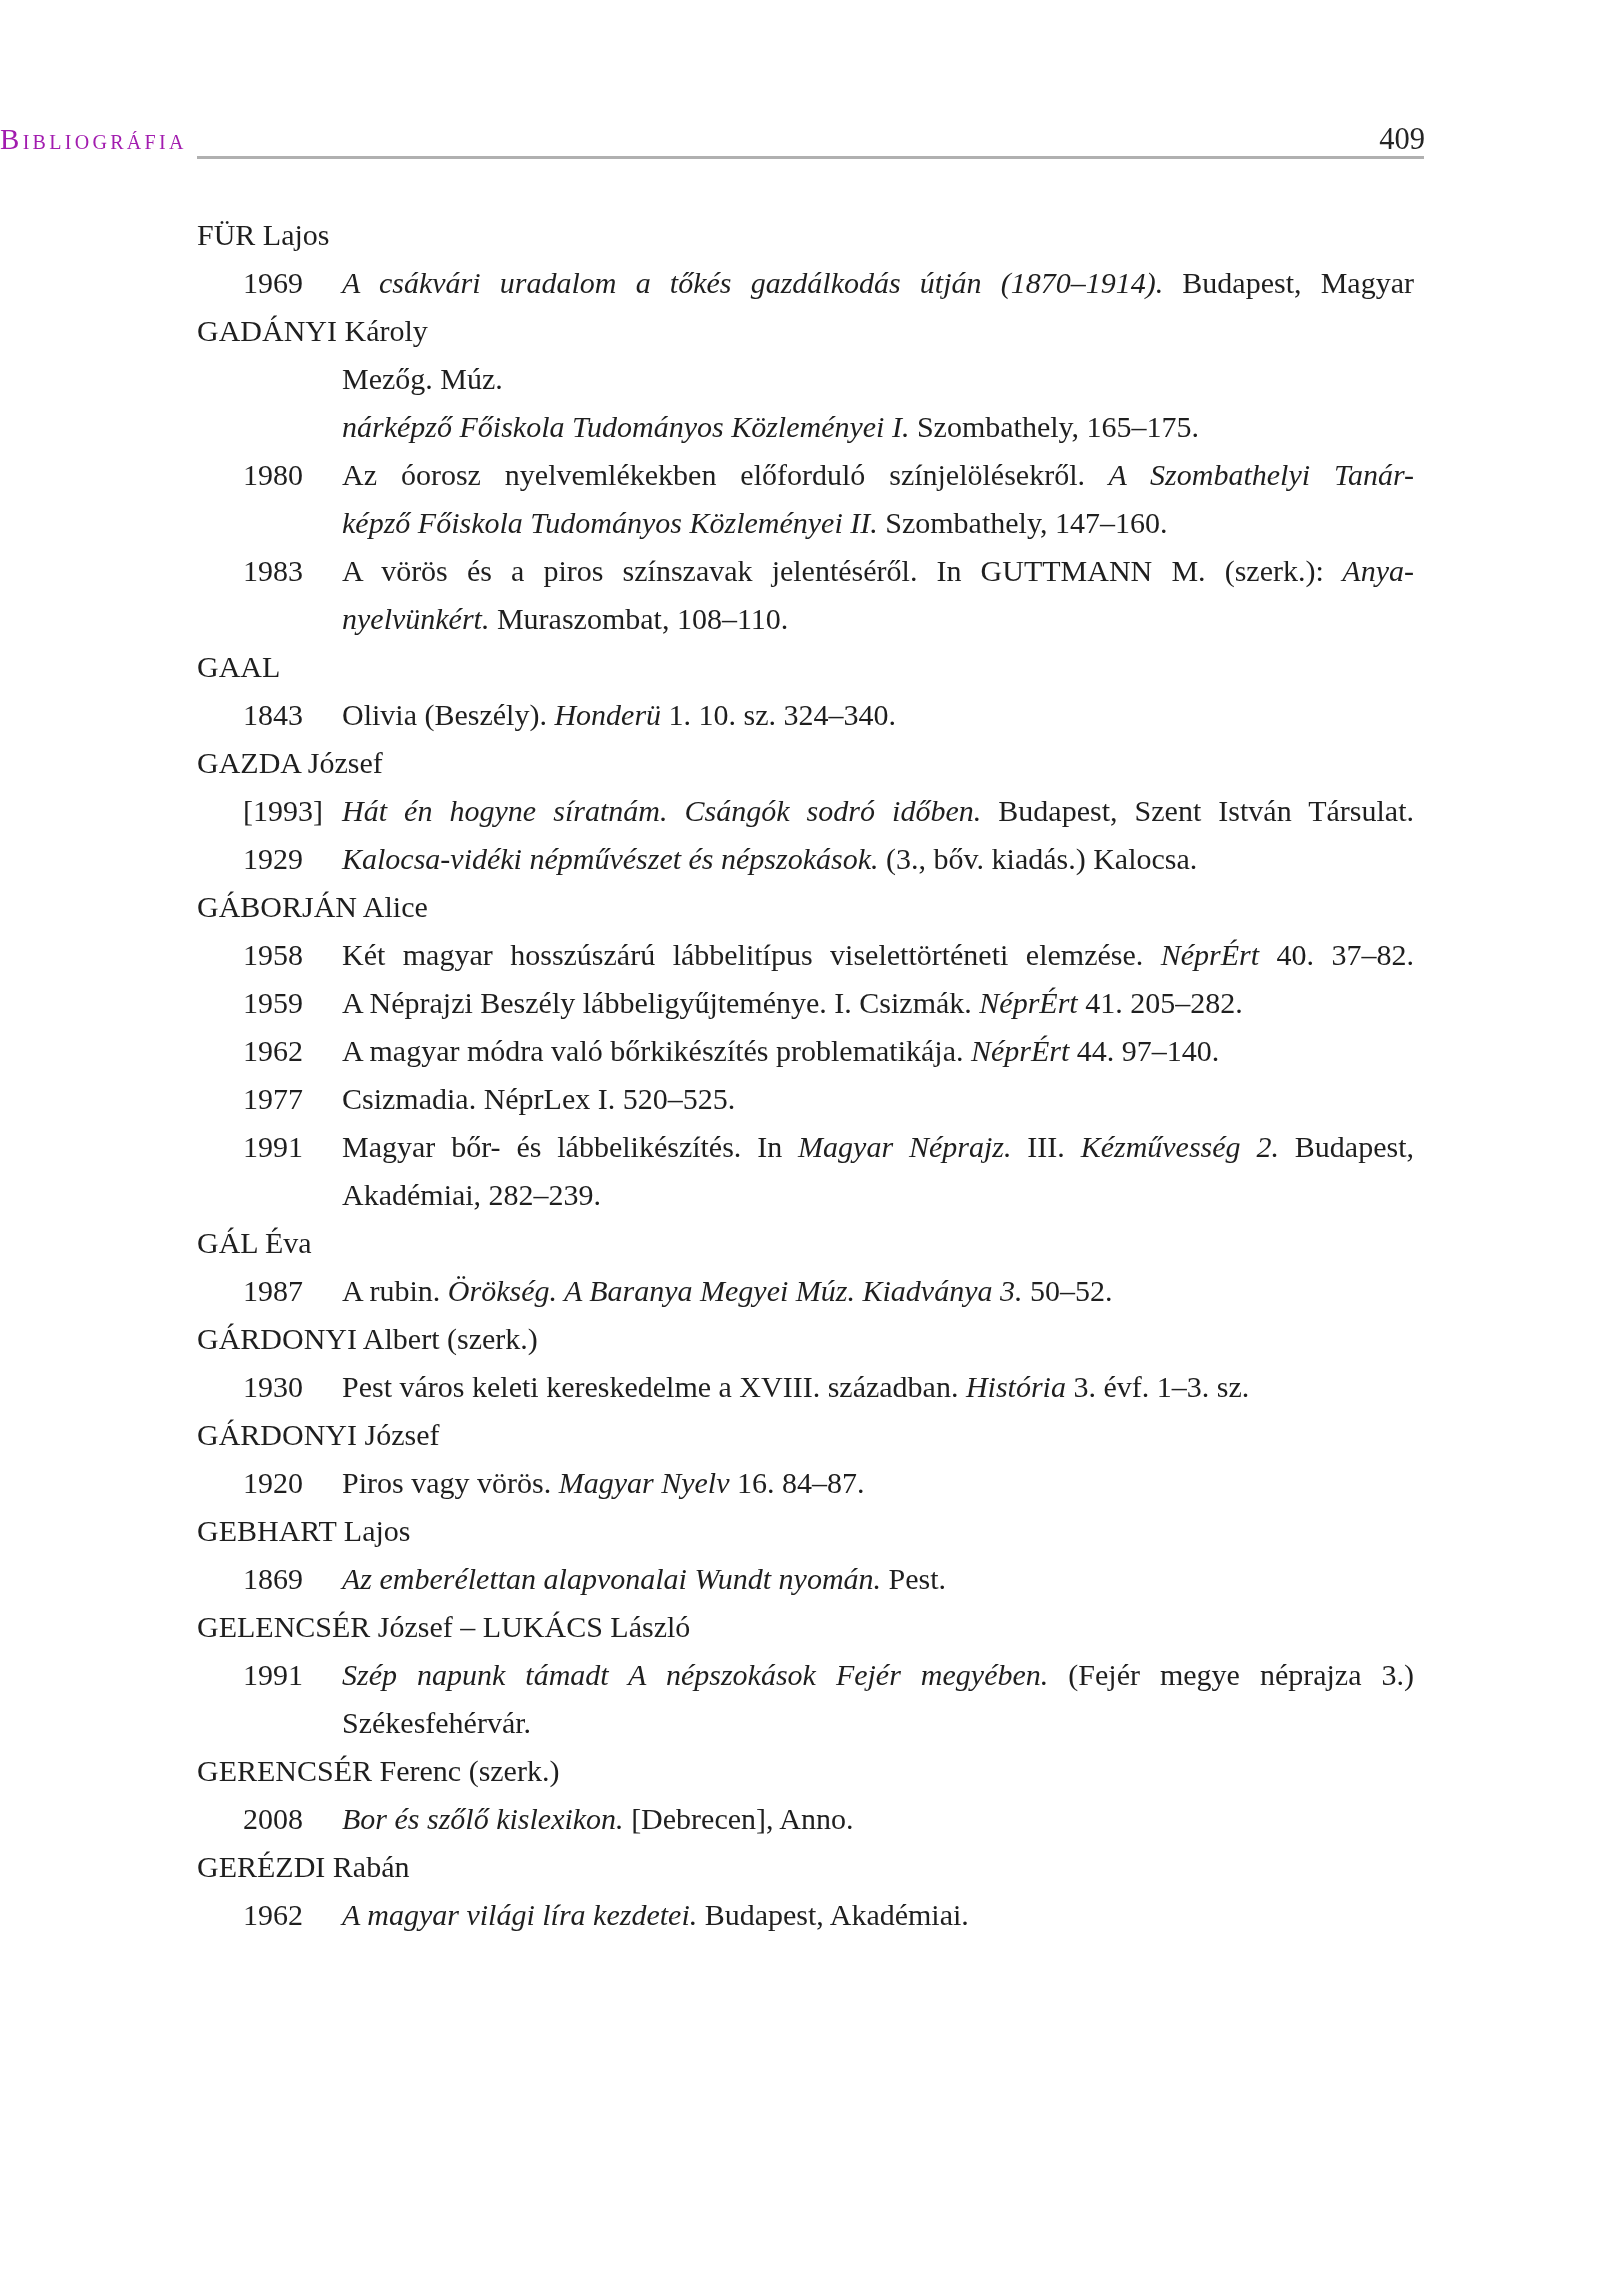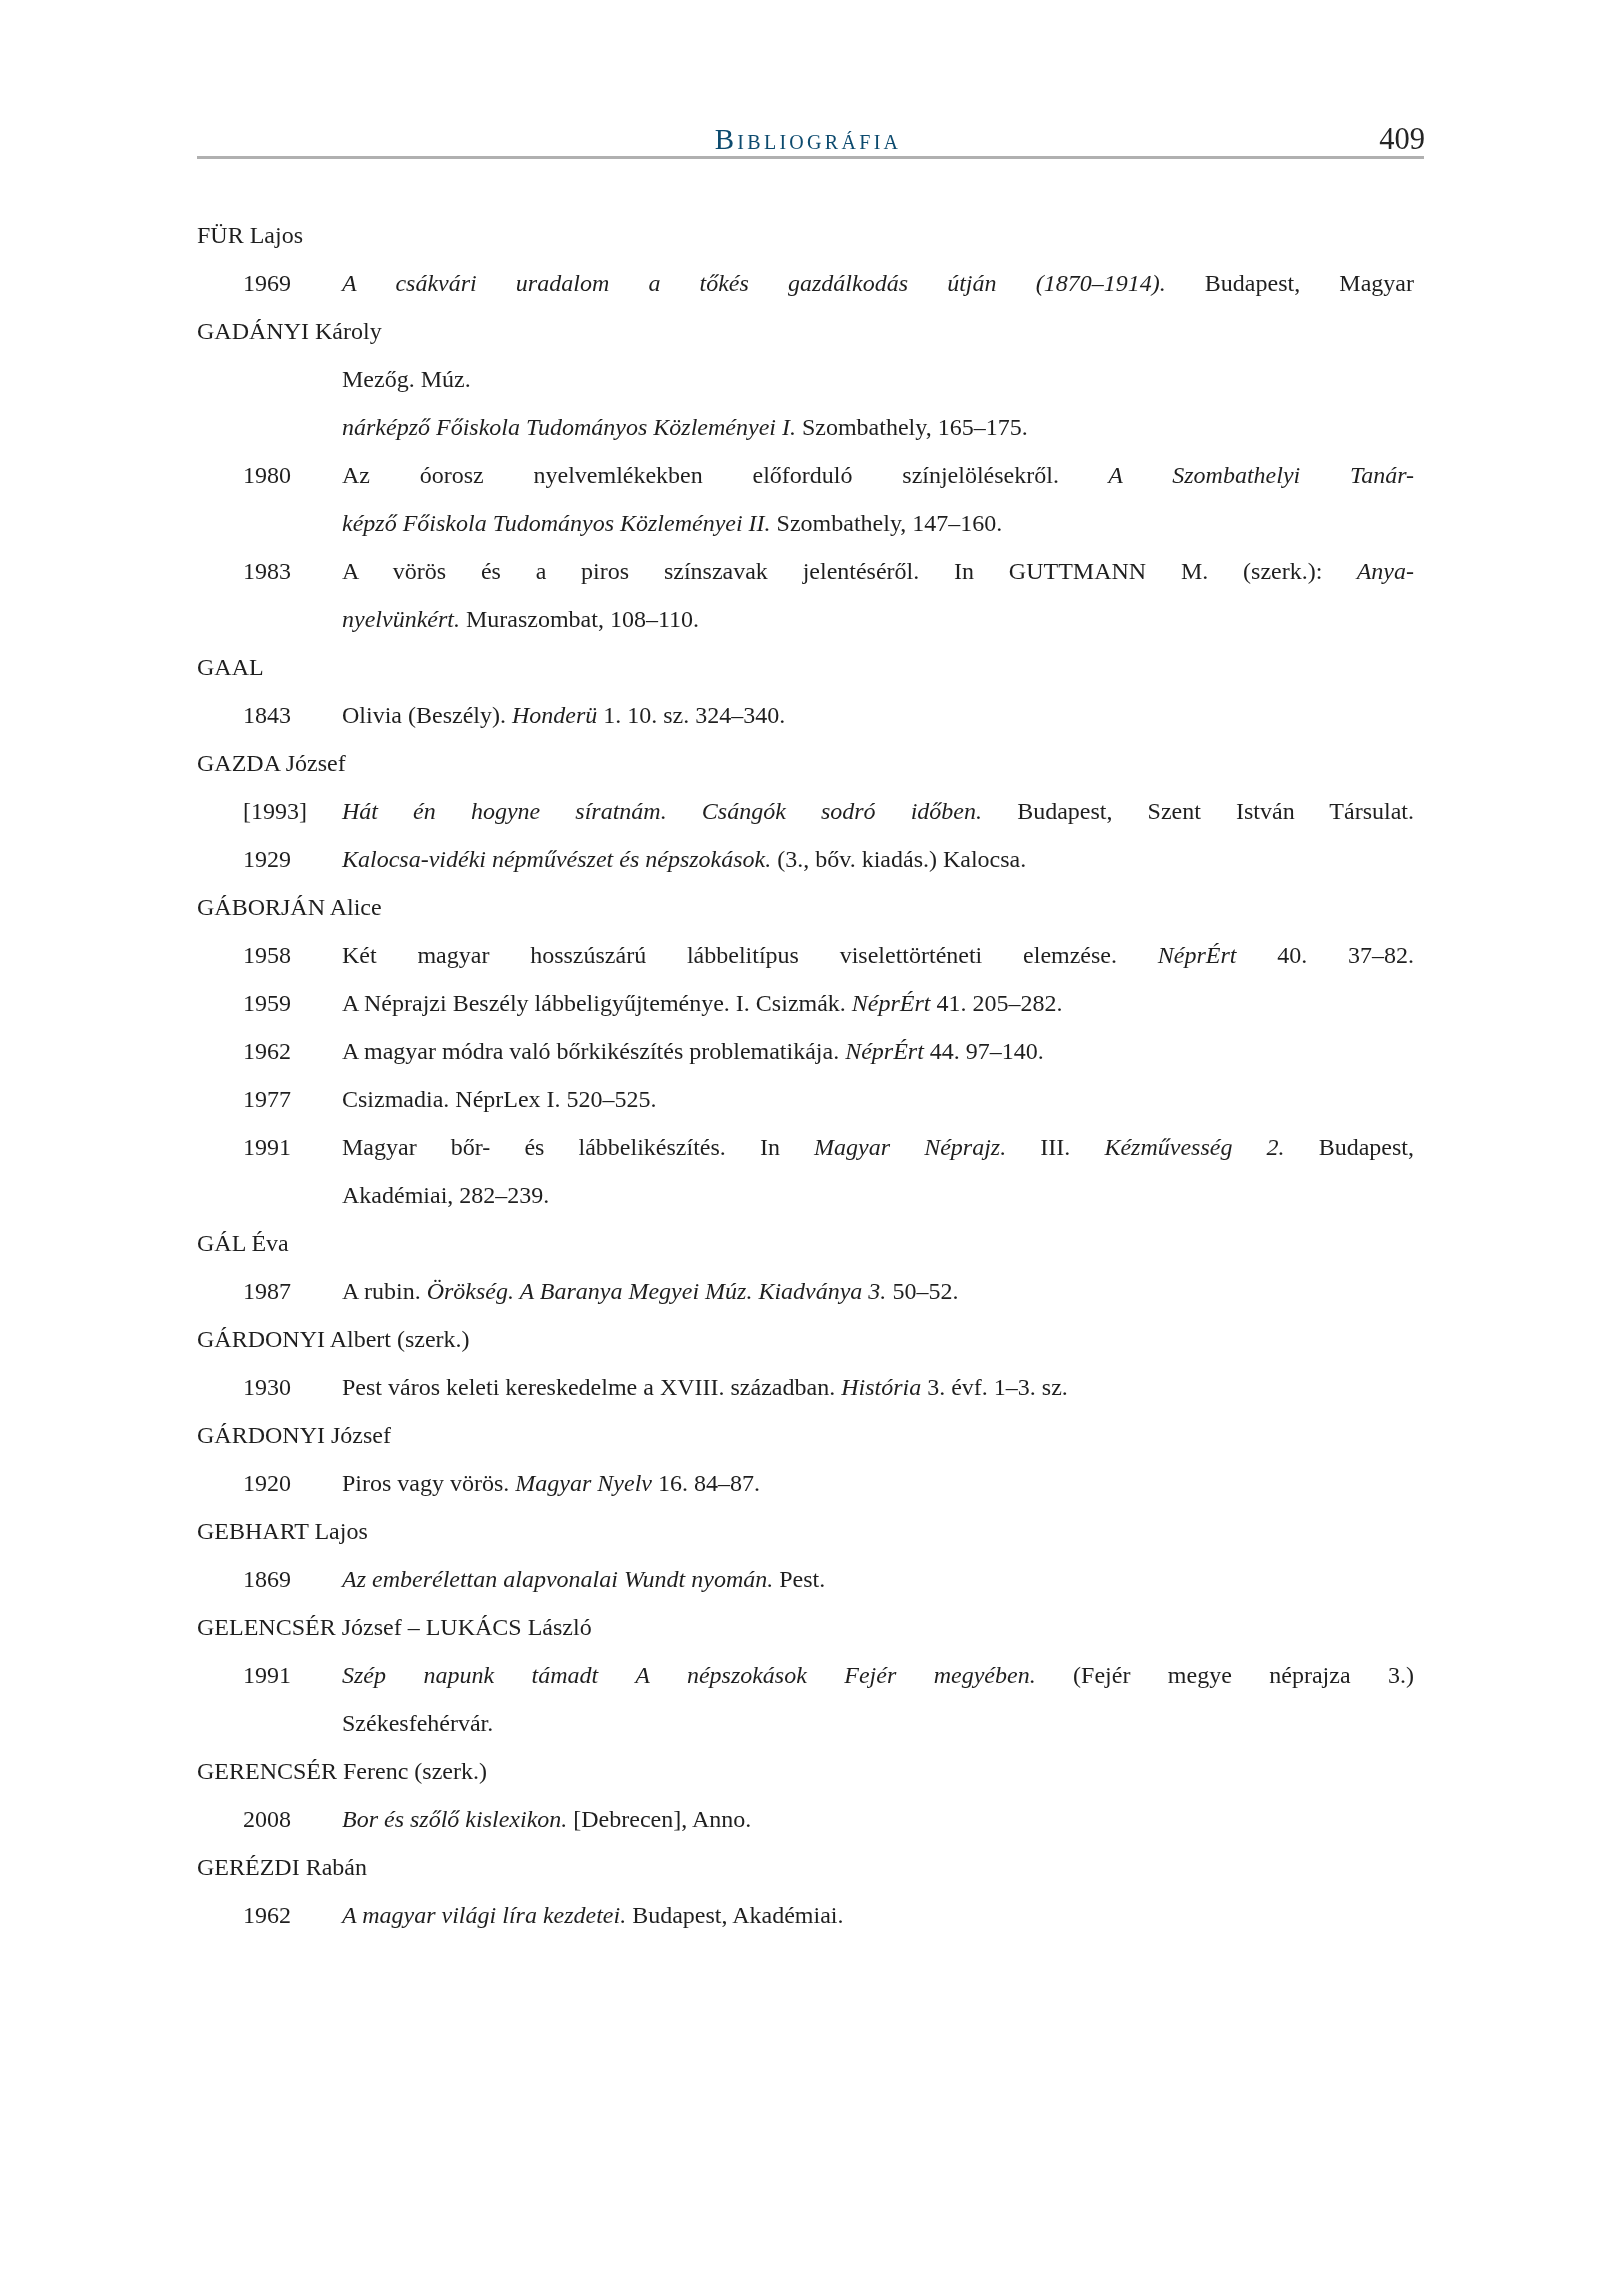--- a/index.html
+++ b/index.html
@@ -13,26 +13,25 @@
     overflow:hidden;
   }
   .running-head {
     position:absolute;
     top:122px; left:0; right:0;
     height:35px;
     line-height:35px;
   }
   .running-title {
     display:block;
-    text-align:center;
+    text-align:left;
     font-variant:small-caps;
     letter-spacing:3.3px;
     font-size:29px;
-    color:#0c4a6e;
-    padding-left:8px;
+    color:#a21caf;
   }
   .page-number {
     position:absolute;
     top:0; right:183px;
     font-size:30.5px;
     line-height:35px;
     color:#242424;
     text-align:center;
   }
   .header-rule {
@@ -46,21 +45,21 @@
   .biblio {
     position:absolute;
     top:211px;
     left:197px;
     width:1217px;
   }
   .line {
     position:relative;
     height:48px;
     line-height:48px;
-    font-size:24px;
+    font-size:30px;
     white-space:nowrap;
   }
   .line.entry, .line.cont { padding-left:145px; }
   .line .year {
     position:absolute;
     left:46px;
     top:0;
     font-variant-numeric:oldstyle-nums;
   }
   .line.justify {

